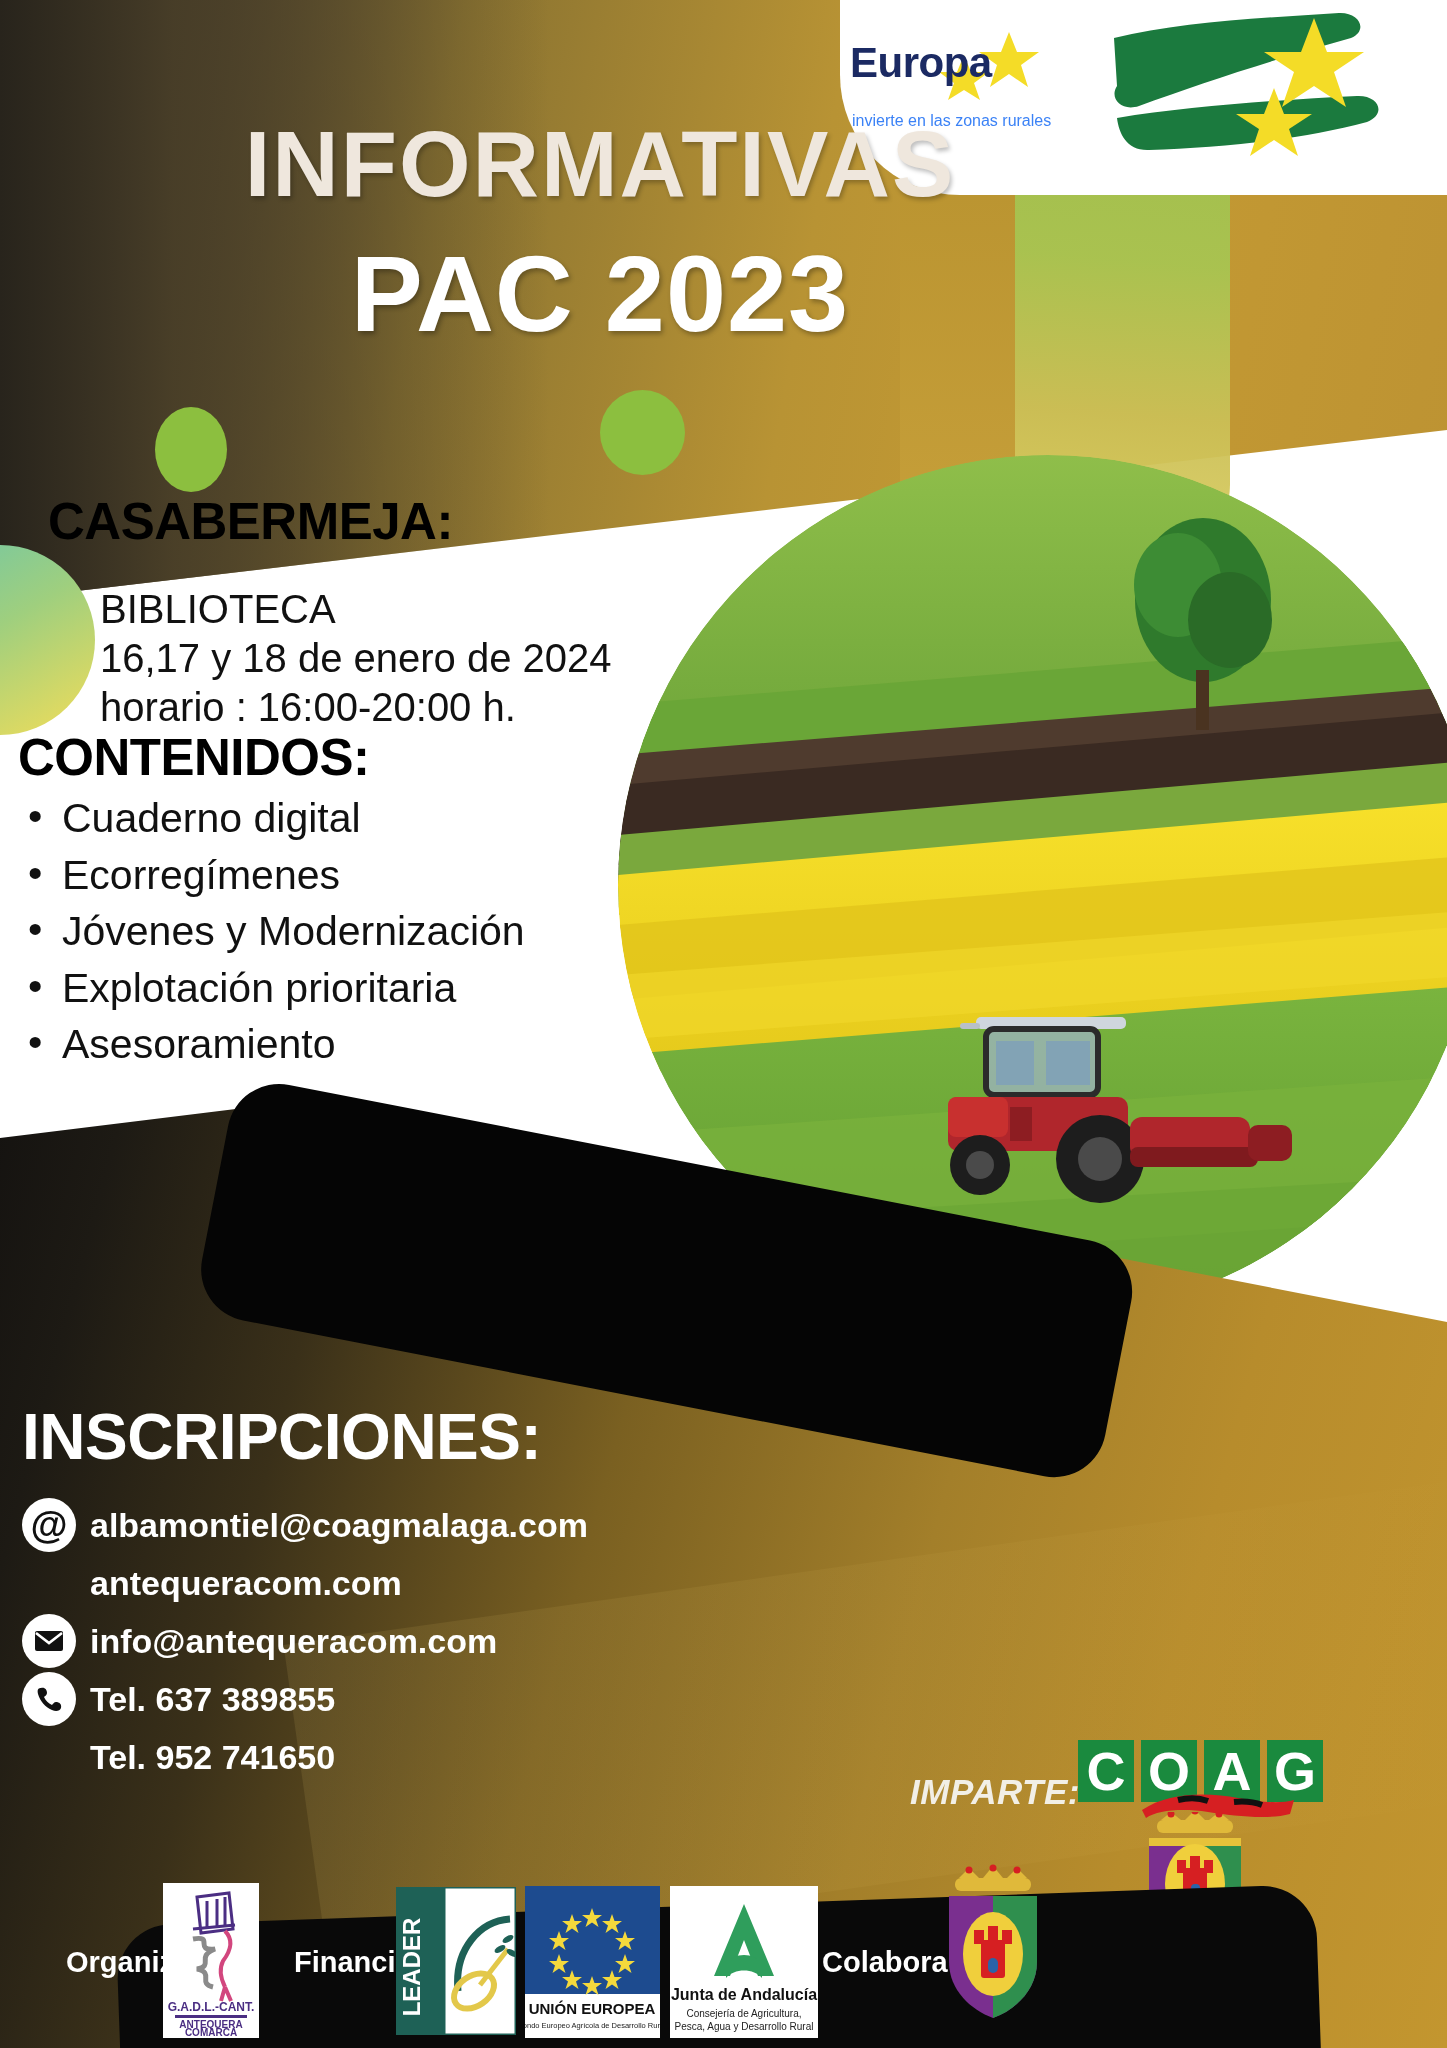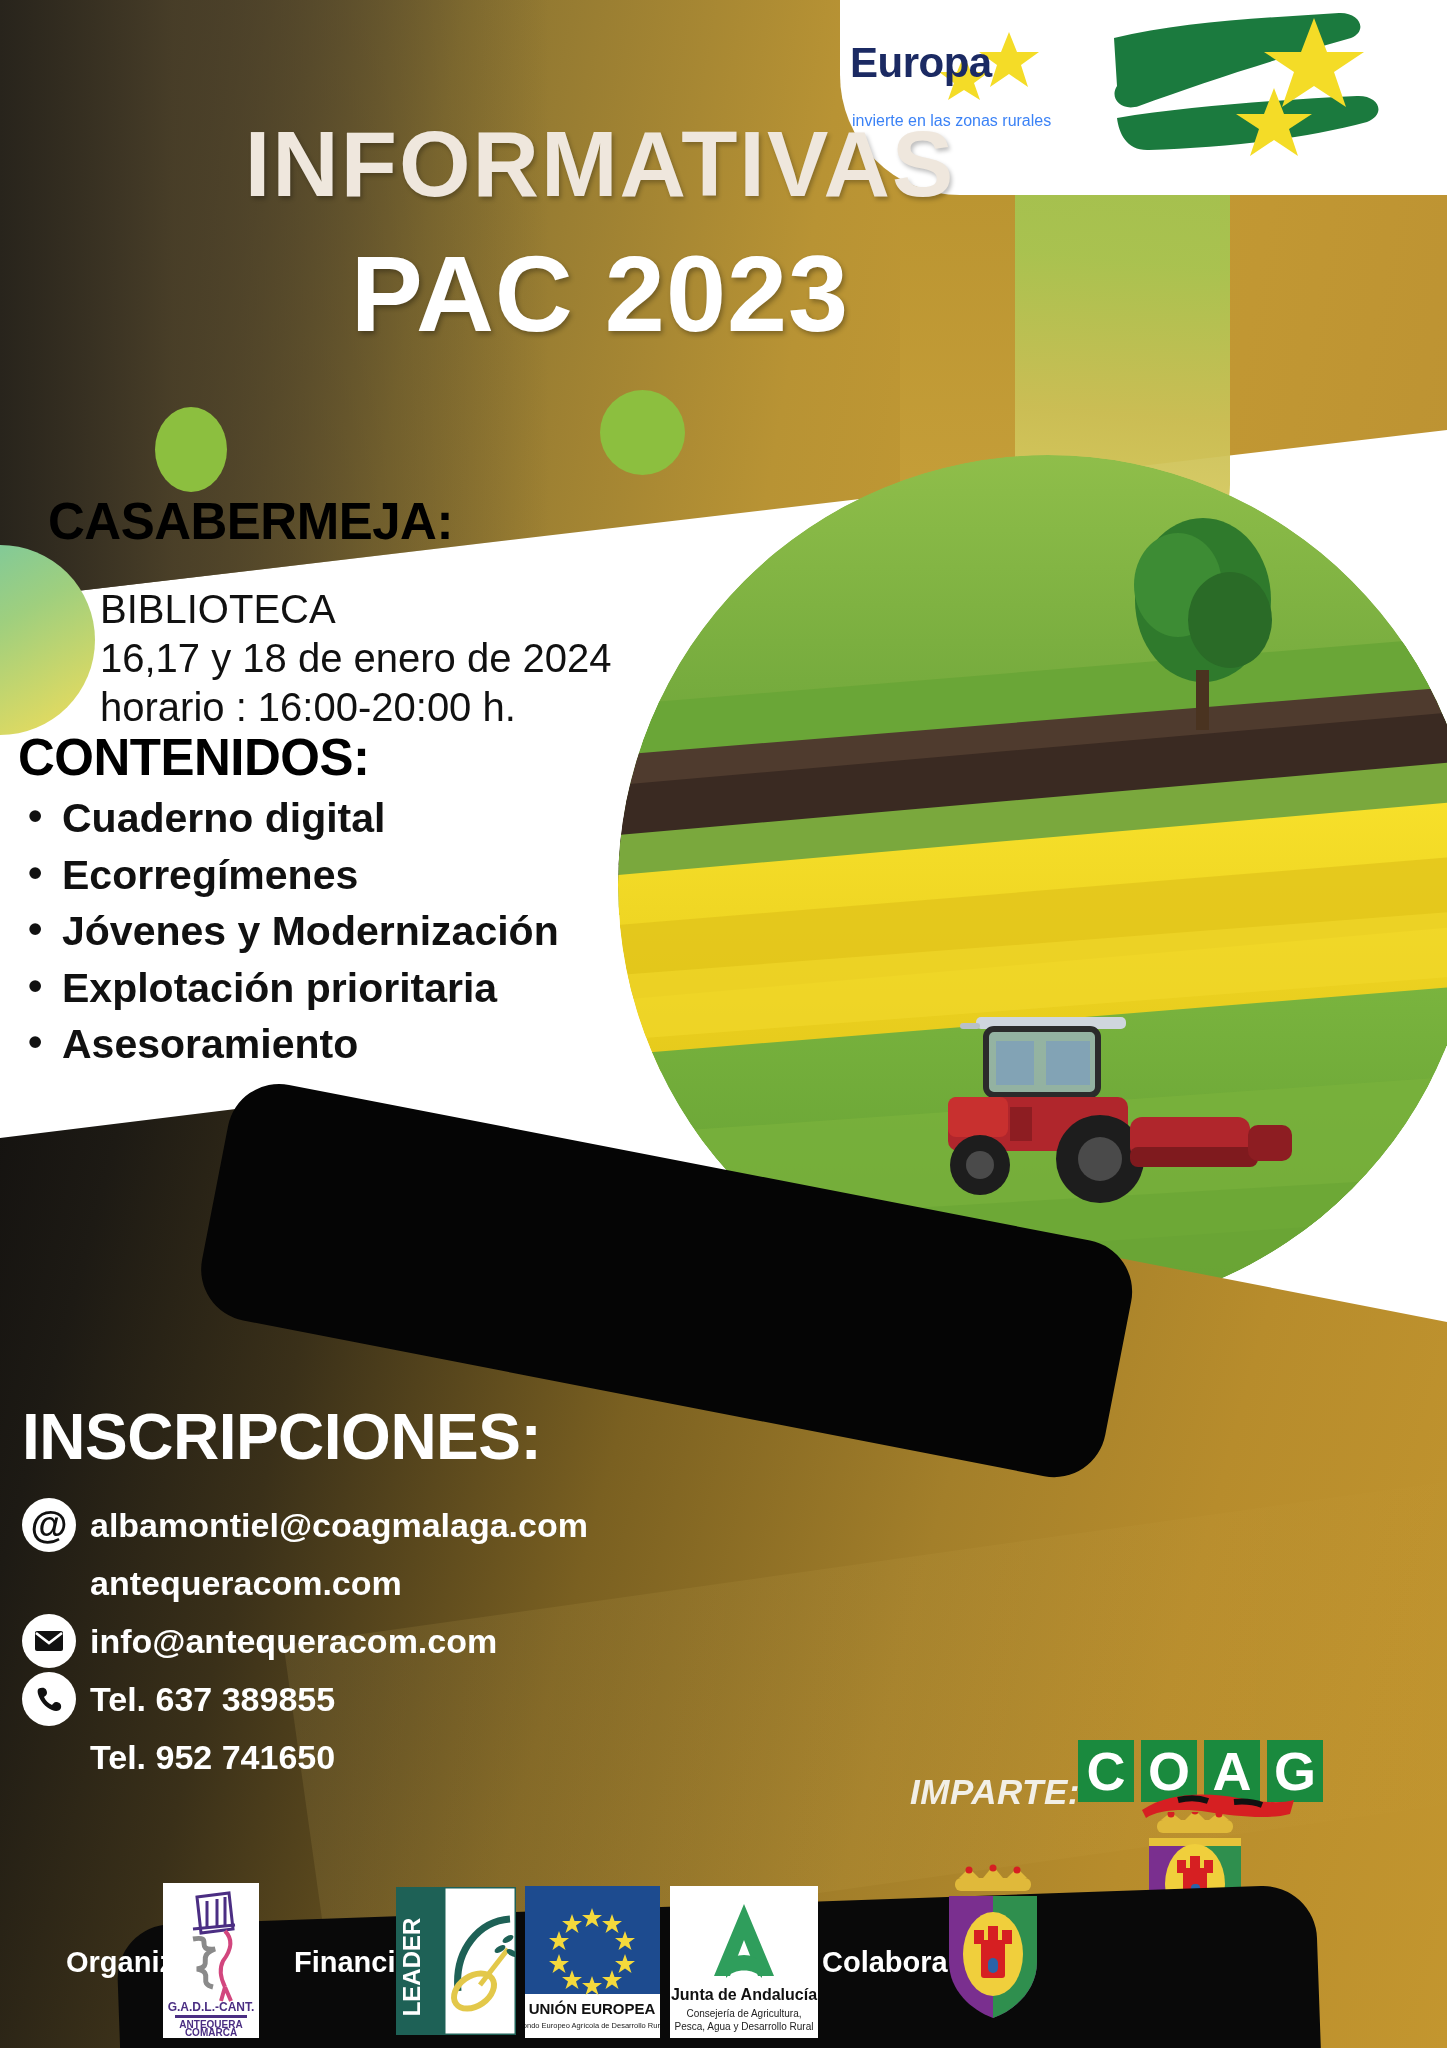--- a/index.html
+++ b/index.html
@@ -99,21 +99,21 @@
   
   .sec-title{
     position:absolute; color:#000; font-weight:bold; letter-spacing:-.5px;
   }
   #casabermeja-title{ left:48px; top:492px; font-size:51px; }
   #contenidos-title{ left:18px; top:728px; font-size:51px; }
 
   .venue-block{ position:absolute; left:100px; top:585px; }
   .venue-line{ font-size:40px; color:#111; line-height:1.23; white-space:nowrap; }
 
-  .bullets{ position:absolute; left:18px; top:790px; list-style:none;font-weight:bold; }
+  .bullets{ position:absolute; left:18px; top:790px; list-style:none; }
   .bullets li{
     font-size:41px; color:#111; line-height:1.38; white-space:nowrap;
     padding-left:44px; position:relative;
   }
   .bullets li::before{
     content:"•"; position:absolute; left:10px; top:-2px; font-size:41px;
   }
 
   
   .bottom-band{

